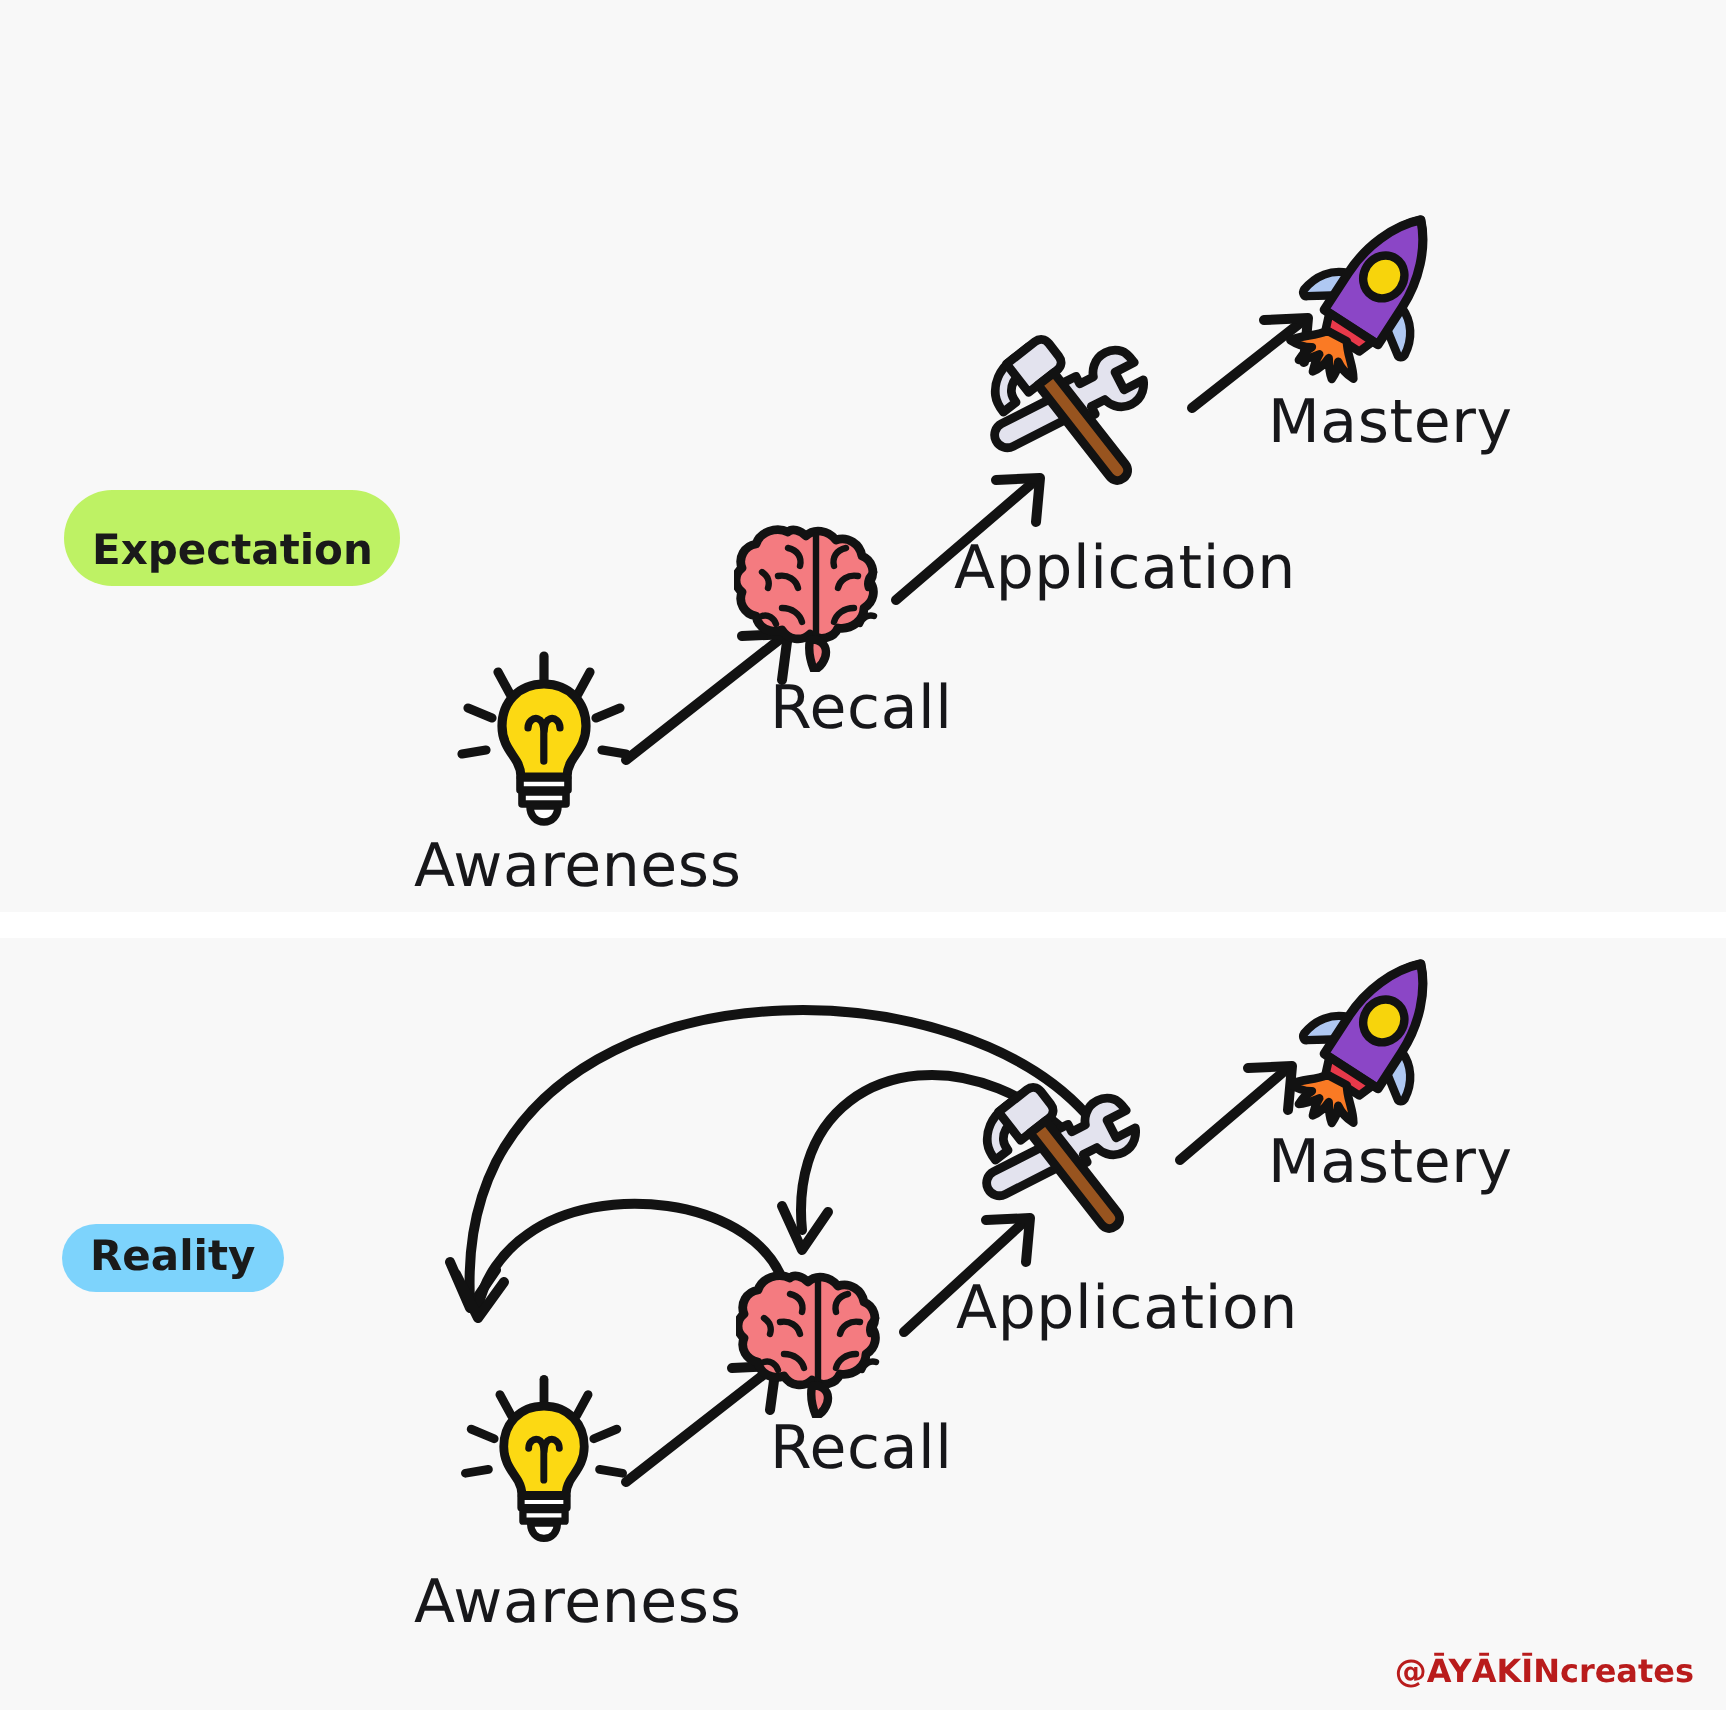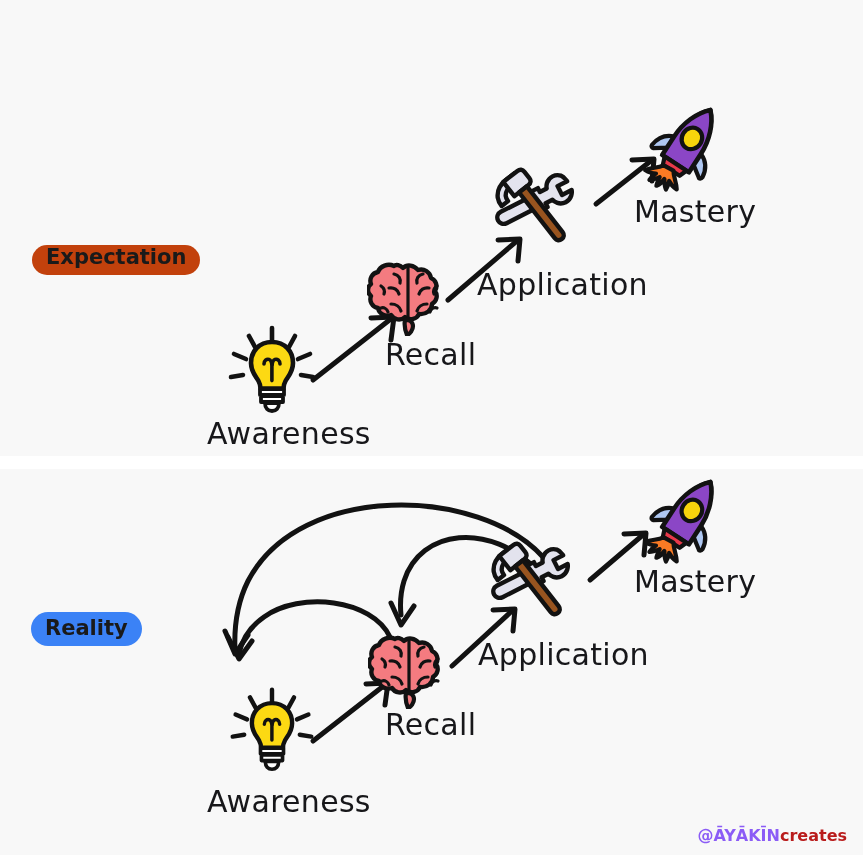--- a/index.html
+++ b/index.html
@@ -53,30 +53,30 @@
     top: 14px;
     padding: 7px 26px 10px 26px;
     background: #f6d4e7;
     font-size: 28px;
     font-weight: 700;
     letter-spacing: .2px;
   }
   #expectation-pill {
     left: 32px;
     top: 245px;
-    padding: 0 14px 6px 14px;
-    background: #c2410c;
+    padding: 18px 14px 6px 14px;
+    background: #bef264;
     font-size: 21px;
     font-weight: 600;
   }
   #reality-pill {
     left: 31px;
     top: 612px;
     padding: 4px 14px 6px 14px;
-    background: #3b82f6;
+    background: #7dd3fc;
     font-size: 21px;
     font-weight: 600;
   }
 
   
   .caption {
     position: absolute;
     color: #17171a;
     font-family: "DejaVu Sans", sans-serif;
     font-size: 30px;
@@ -102,21 +102,21 @@
   
   #watermark {
     position: absolute;
     right: 16px;
     bottom: 10px;
     font-size: 16px;
     font-weight: 700;
     font-family: "DejaVu Sans", sans-serif;
     white-space: nowrap;
   }
-  #watermark .wm-handle { color: #8b5cf6; margin-left: 48px; }
+  #watermark .wm-handle { color: #b91c1c; margin-left: 48px; }
   #watermark .wm-suffix { color: #b91c1c; font-weight: 600; }
 </style>
 </head>
 <body>
 
 <div id="canvas">
 
   <div class="pill" id="title-pill">Learning a new skill</div>
 
   <div class="panel" id="panel-expectation">

